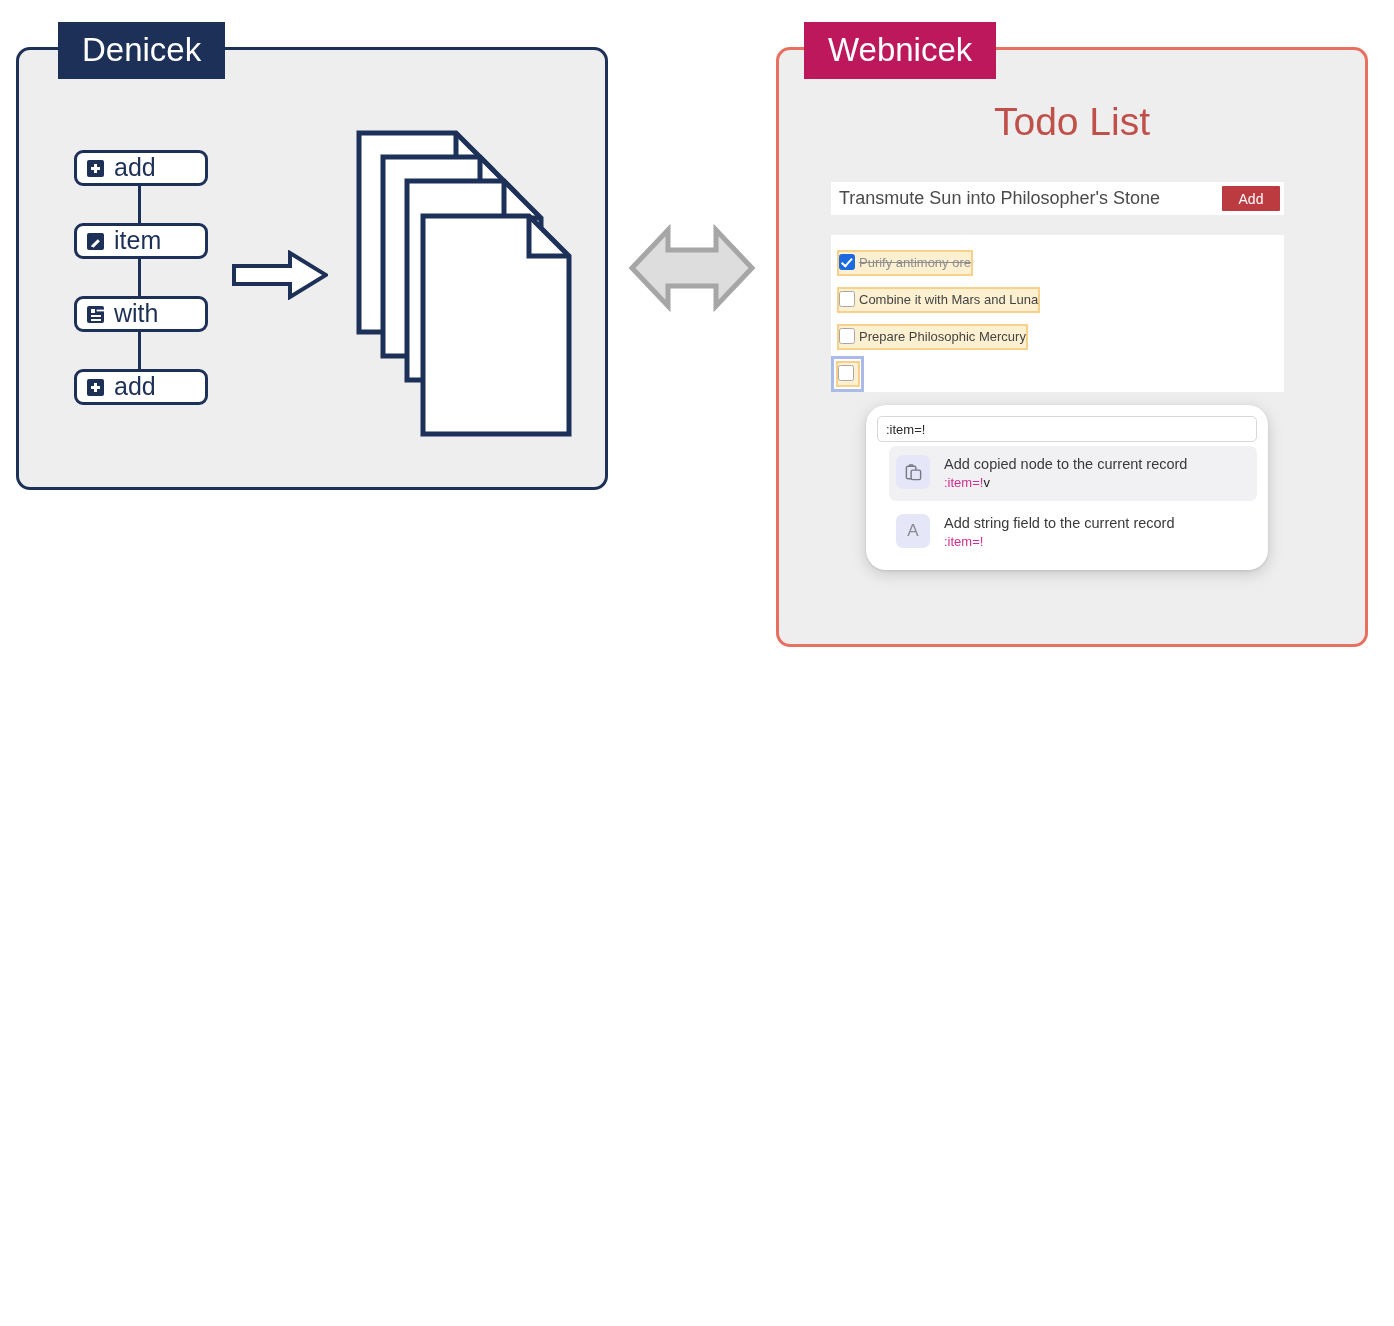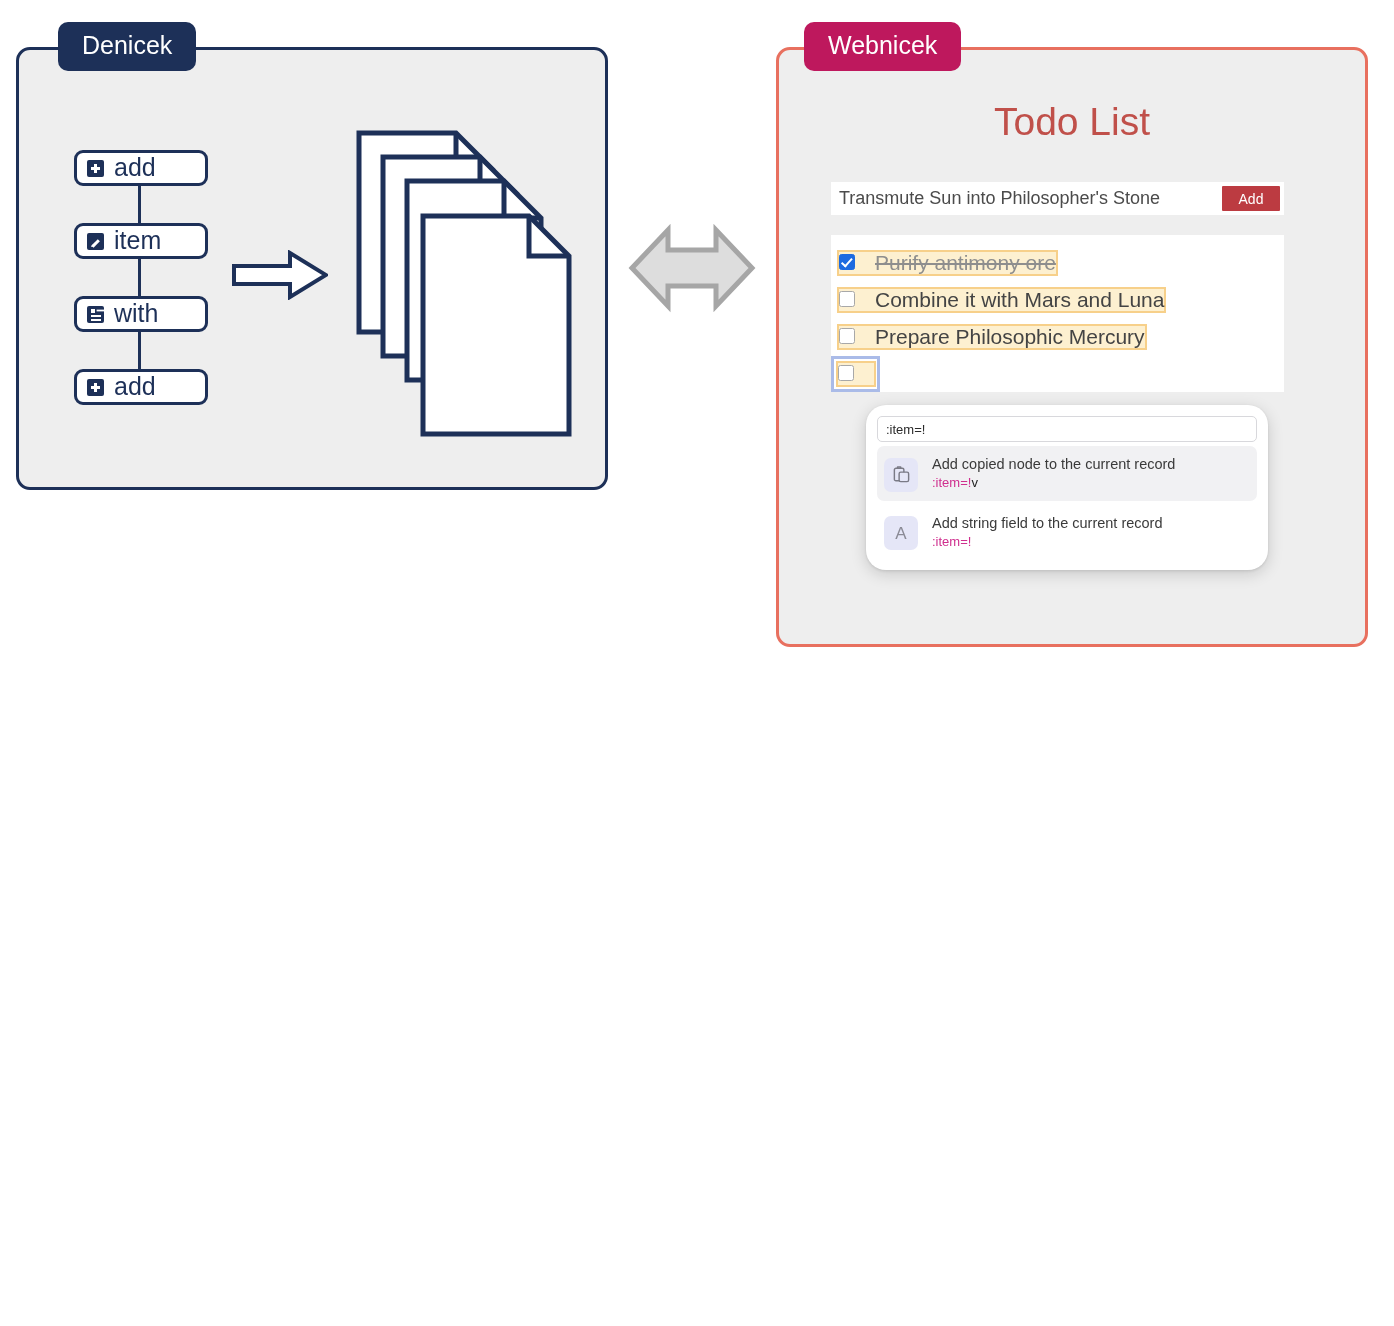--- a/index.html
+++ b/index.html
@@ -34,22 +34,22 @@
     left: 776px;
     top: 47px;
     width: 592px;
     height: 600px;
     border: 3px solid #e8705f;
   }
 
   .panel-tab {
     position: absolute;
     color: #ffffff;
-    border-radius: 10px;
-    font-size: 25px;
+    border-radius: 0;
+    font-size: 33px;
     line-height: 1;
     padding: 11px 24px 13px 24px;
     white-space: nowrap;
     z-index: 5;
   }
   #denicek-tab {
     left: 58px;
     top: 22px;
     background: #1d3058;
   }
@@ -285,23 +285,23 @@
     position: absolute;
     left: 4.4px;
     top: 1.4px;
     width: 4px;
     height: 8.5px;
     border: solid #ffffff;
     border-width: 0 2px 2px 0;
     transform: rotate(42deg);
   }
   .todo-text {
-    font-size: 21px;
+    font-size: 13px;
     color: #444444;
-    margin-left: 20px;
+    margin-left: 4px;
     line-height: 1;
     white-space: nowrap;
     text-align: center;
   }
   .todo-text.done {
     color: #8e8e8e;
     text-decoration: line-through;
   }
 
   
@@ -324,25 +324,26 @@
     border-radius: 5px;
     font-family: "Liberation Sans", sans-serif;
     font-size: 13px;
     color: #2a2a2a;
     padding: 0 8px;
     outline: none;
     background: #ffffff;
   }
   .palette-option {
     display: flex;
-    align-items: flex-end;
+    align-items: flex-start;
     padding: 9px 7px;
     margin-top: 4px;
     border-radius: 7px;
     cursor: pointer;
+    margin-left: 12px;
   }
   .palette-option.active { background: #f1f1f3; }
   .opt-icon {
     width: 34px;
     height: 34px;
     background: #e5e6f7;
     border-radius: 7px;
     flex: none;
     display: flex;
     align-items: center;

